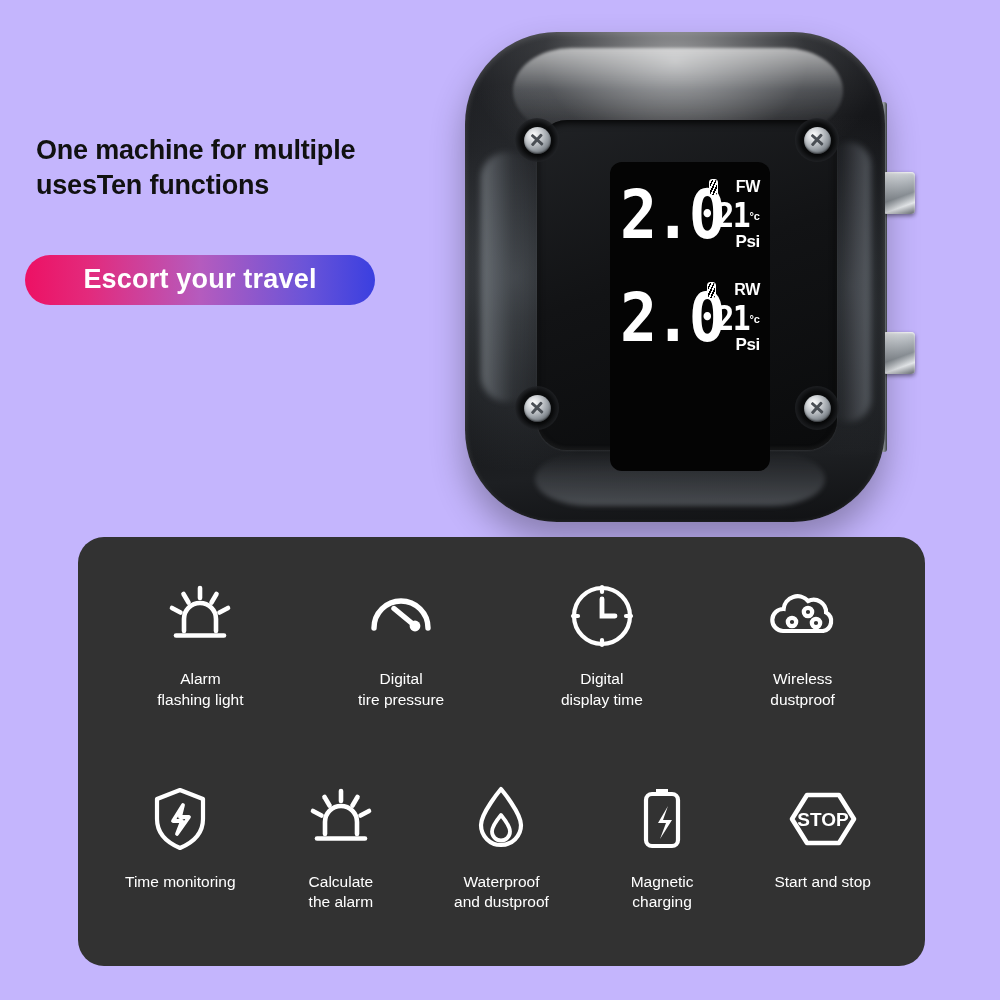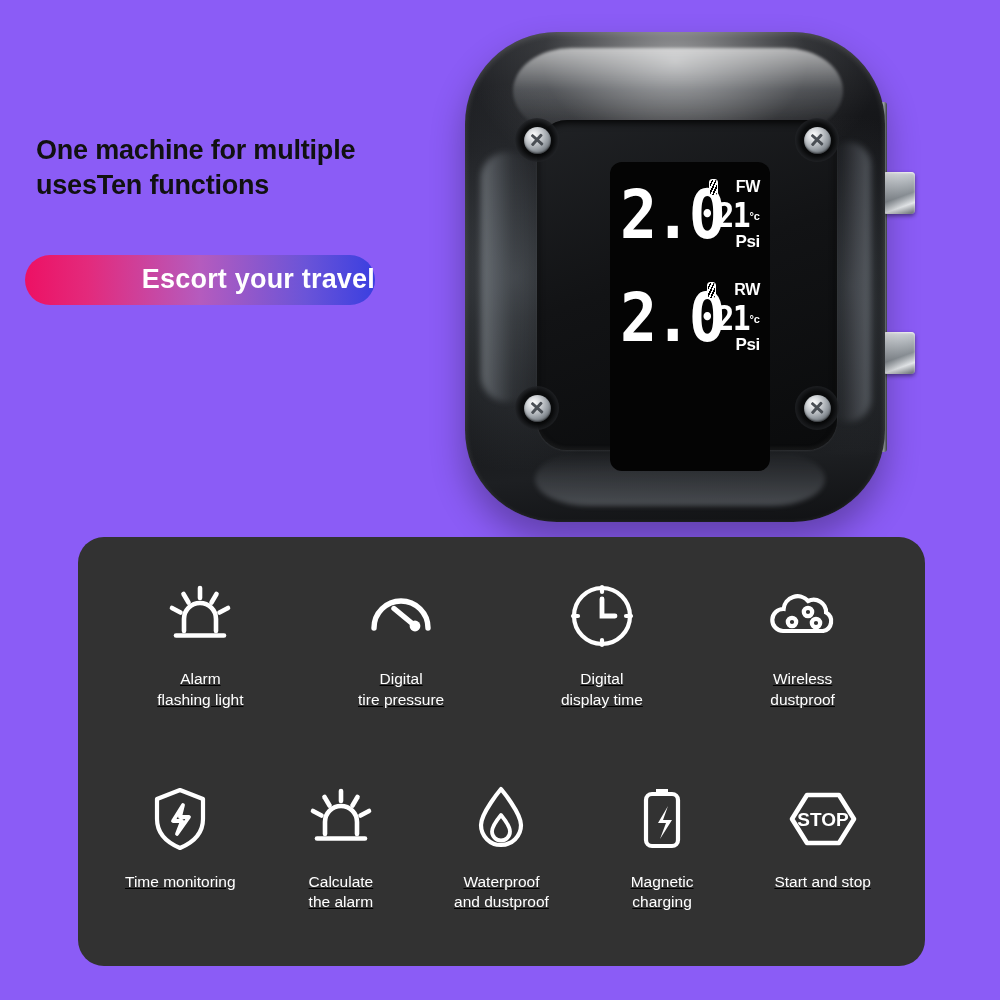--- a/index.html
+++ b/index.html
@@ -10,21 +10,21 @@
     height: 1000px;
     background: #ffffff;
     font-family: "Liberation Sans", sans-serif;
     overflow: hidden;
   }
 
   #stage {
     position: relative;
     width: 1000px;
     height: 1000px;
-    background: #8b5cf6;
+    background: #c4b5fd;
   }
 
   
   .headline {
     position: absolute;
     left: 36px;
     top: 133px;
     width: 420px;
     font-size: 27px;
     font-weight: bold;
@@ -36,21 +36,21 @@
   .badge {
     position: absolute;
     left: 25px;
     top: 255px;
     width: 350px;
     height: 50px;
     border-radius: 25px;
     background: linear-gradient(90deg, #ED1164 0%, #E32A7C 18%, #B55BBE 50%, #6B54D8 80%, #3A3FE0 100%);
     display: flex;
     align-items: center;
-    justify-content: flex-end;
+    justify-content: center;
   }
   .badge-text {
     color: #ffffff;
     font-size: 27px;
     font-weight: bold;
     letter-spacing: 0.2px;
     line-height: 1;
     padding-bottom: 2px;
   }
 
@@ -372,21 +372,20 @@
     height: 50%;
     align-items: flex-start;
   }
 
   .feat {
     flex: 1;
     display: flex;
     flex-direction: column;
     align-items: center;
     padding-top: 14px;
-    text-decoration: underline;
   }
   .feat-row.row2 .feat { padding-top: 24px; }
 
   .feat-icon {
     width: 78px;
     height: 78px;
     display: flex;
     align-items: center;
     justify-content: center;
   }

